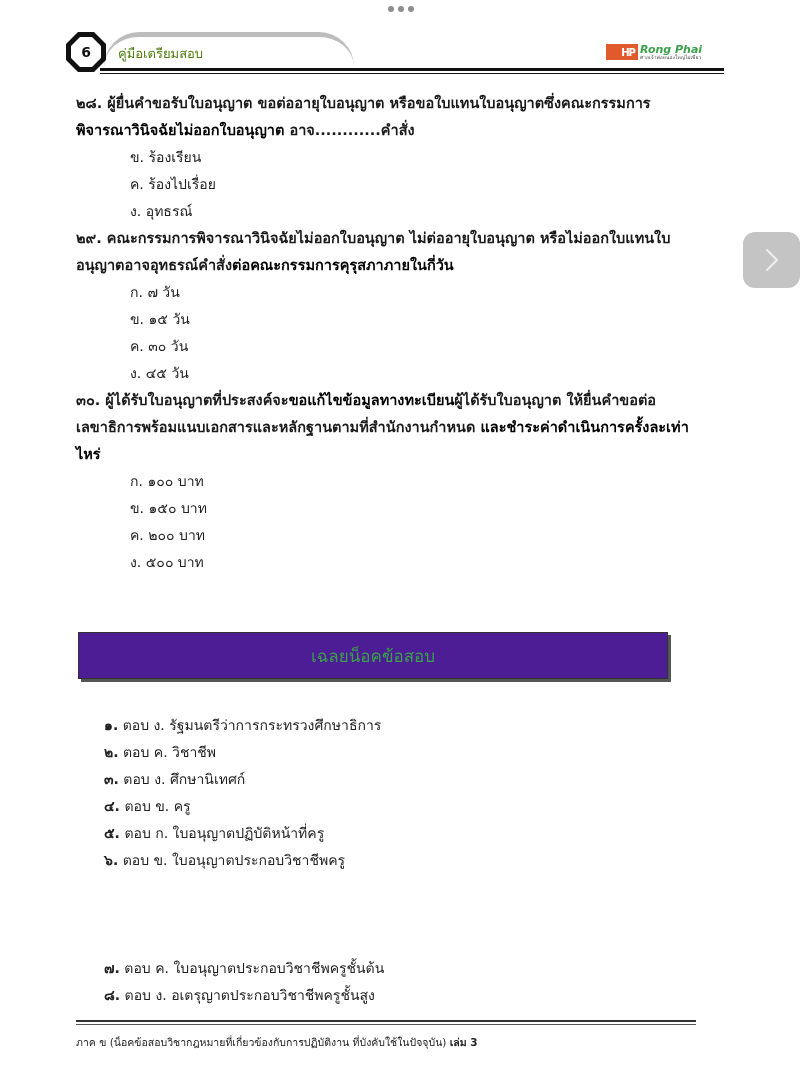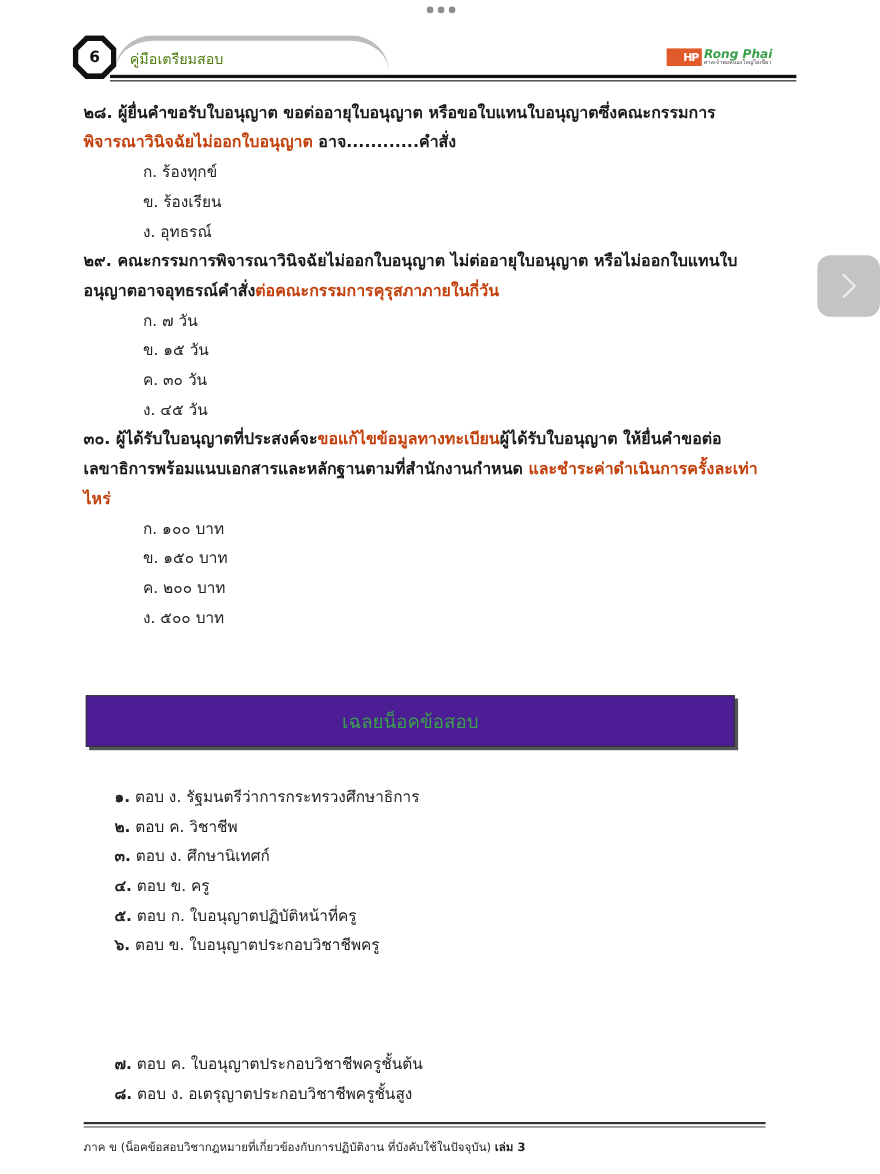--- a/index.html
+++ b/index.html
@@ -38,21 +38,21 @@
     width: 20px; height: 16px; background: #e05a2b; color: #fff; font-size: 10px; font-weight: bold;
     display: flex; align-items: center; justify-content: center; letter-spacing: -1px; padding-left: 12px;
   }
   .logo-text { display: flex; flex-direction: column; line-height: 1; }
   .logo-name { font-family: "DejaVu Sans", sans-serif; font-style: italic; font-weight: bold; color: #3aa04a; font-size: 11px; }
   .logo-sub { font-size: 5px; color: #444; }
 
   
   .content { position: absolute; left: 76px; top: 90px; width: 620px; }
   .q { font-weight: bold; font-size: 14.5px; line-height: 27px; margin: 0; }
-  .q .red { color: #c2410c; }
+  .q .red { color: #000000; }
   .opts { margin: 0; padding-left: 54px; }
   .opt { font-size: 14px; line-height: 27px; color: #222; }
 
   
   .answer-box {
     position: absolute; left: 78px; top: 632px; width: 588px; height: 45px;
     border: 1px solid #333; background: #4c1d95;
     box-shadow: 3px 3px 0 #555;
     display: flex; align-items: center; justify-content: center;
   }
@@ -102,22 +102,22 @@
 </div>
 
 <div class="content">
 
   <div>
     <p class="q">
       <span>๒๘.</span>
       <span>ผู้ยื่นคำขอรับใบอนุญาต ขอต่ออายุใบอนุญาต หรือขอใบแทนใบอนุญาตซึ่งคณะกรรมการ </span><span class="red">พิจารณาวินิจฉัยไม่ออกใบอนุญาต</span><span> อาจ............คำสั่ง</span>
     </p>
     <div class="opts">
-      <div class="opt">ก. ร้องทุกข์</div>
       <div class="opt">ข. ร้องเรียน</div>
+      <div class="opt">ค. ร้องไปเรื่อย</div>
       <div class="opt">ง. อุทธรณ์</div>
     </div>
   </div>
 
   <div>
     <p class="q">
       <span>๒๙.</span>
       <span>คณะกรรมการพิจารณาวินิจฉัยไม่ออกใบอนุญาต ไม่ต่ออายุใบอนุญาต หรือไม่ออกใบแทนใบอนุญาตอาจอุทธรณ์คำสั่ง</span><span class="red">ต่อคณะกรรมการคุรุสภาภายในกี่วัน</span>
     </p>
     <div class="opts">

